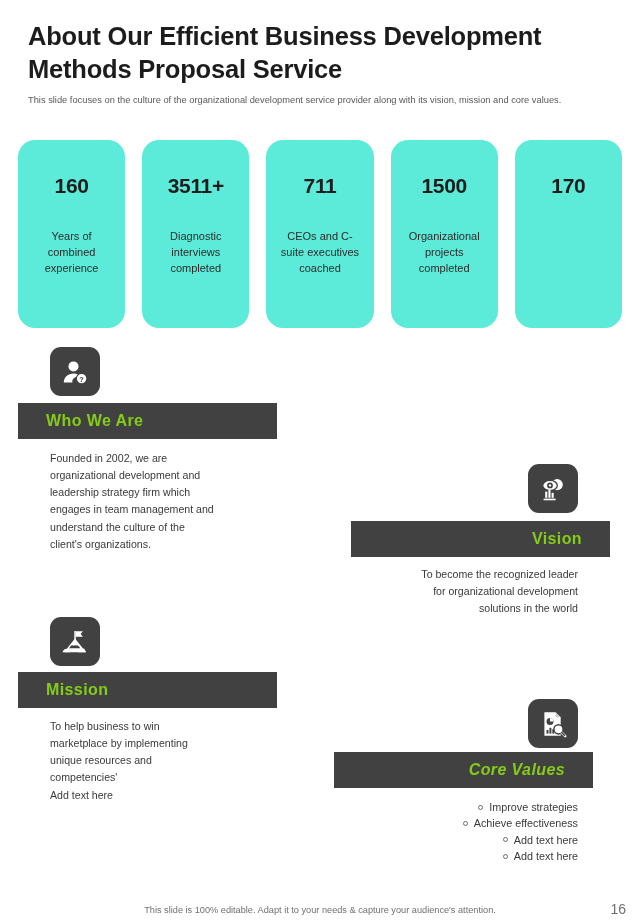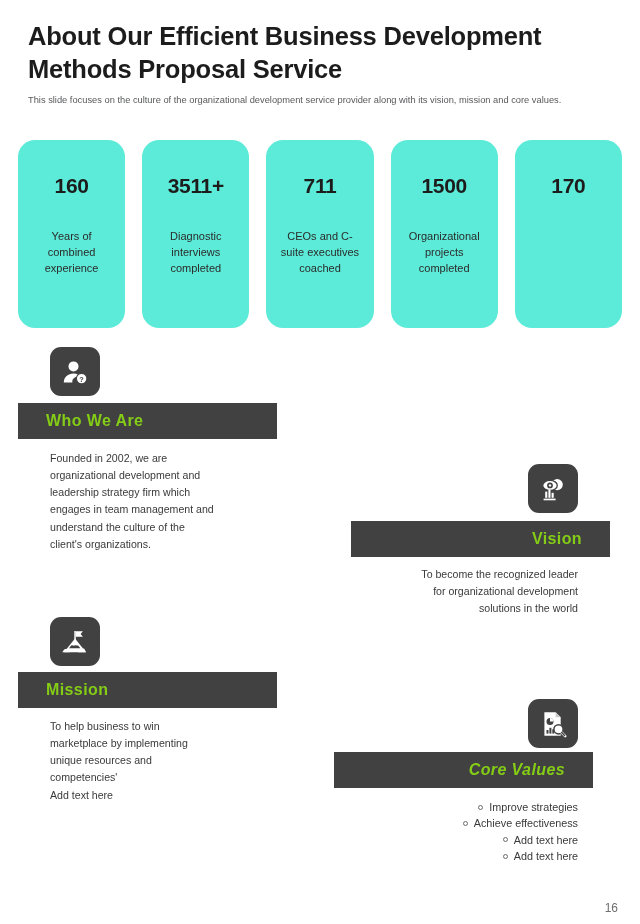--- a/index.html
+++ b/index.html
@@ -143,23 +143,23 @@
   .footer-note {
     position: absolute;
     left: 0; right: 0;
     top: 905px;
     text-align: center;
     font-size: 9.2px;
     color: #6f6f6f;
   }
   .page-num {
     position: absolute;
-    right: 22px;
+    right: 14px;
     top: 901px;
-    font-size: 12px;
+    font-size: 14px;
     color: #6f6f6f;
   }
 </style>
 </head>
 <body>
 
 <div class="slide">
 
   <div class="header">
     <div class="slide-title">About Our Efficient Business Development Methods Proposal Service</div>
@@ -277,15 +277,16 @@
       </li>
       <li style="padding-right:0px;">
         <span class="cv-bullet"></span><span>Add text here</span>
       </li>
       <li style="padding-right:0px;">
         <span class="cv-bullet"></span><span>Add text here</span>
       </li>
     </ul>
   </div>
 
+  <div class="footer-note">This slide is 100% editable. Adapt it to your needs &amp; capture your audience's attention.</div>
   <div class="page-num">16</div>
 
 </div>
 
 </body></html>

